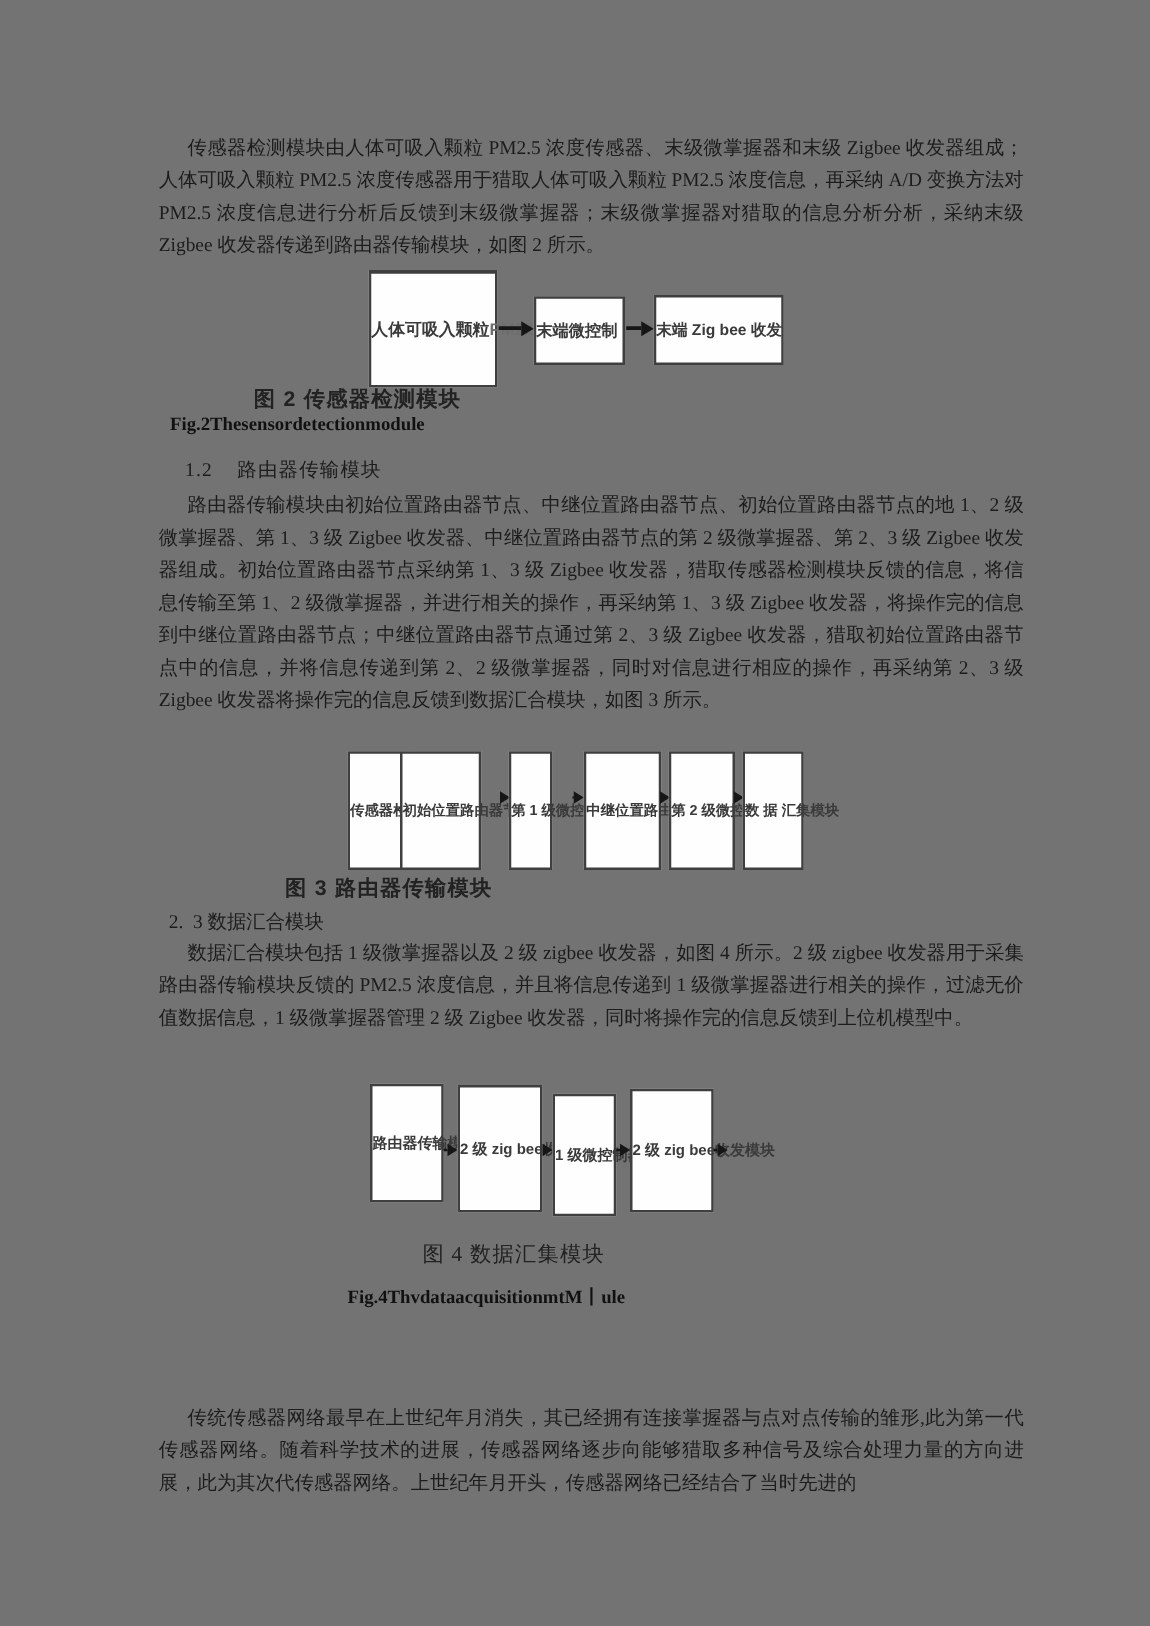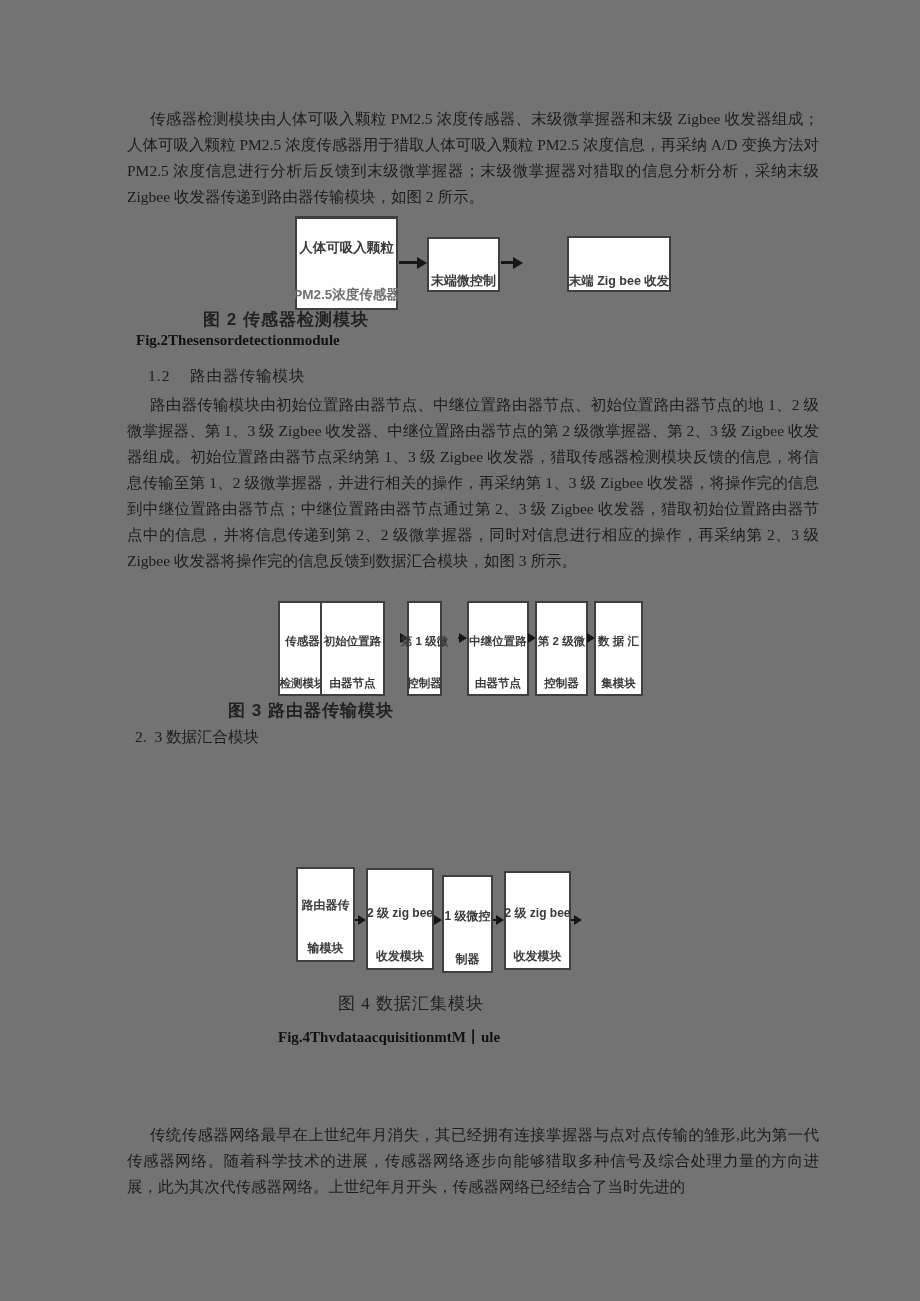--- a/index.html
+++ b/index.html
@@ -72,37 +72,36 @@
     color:#1c1c1c;
     white-space:pre;
   }
 
   .fbox{
     position:absolute;
     box-sizing:border-box;
     border:2px solid #3f3f3f;
     background:#fefefe;
     display:flex;
-    flex-direction:column;
+    flex-direction:row;
     align-items:center;
-    justify-content:flex-end;
+    justify-content:space-between;
     text-align:center;
     font-family:"Liberation Sans","DejaVu Sans",sans-serif;
     font-weight:700;
     color:#3a3a3a;
     white-space:pre;
-    gap:20px;
   }
   .fbox .bl{display:block;}
   .fbox .dim{color:#6e6e6e;}
 
   
   .f2b1{left:295px;top:216px;width:103px;height:94px;font-size:13.5px;line-height:27px;border-top-width:3px;}
   .f2b2{left:427px;top:237px;width:73px;height:55px;font-size:13px;}
-  .f2b3{left:523px;top:236px;width:104px;height:56px;font-size:12.5px;margin-left:44px;}
+  .f2b3{left:523px;top:236px;width:104px;height:56px;font-size:12.5px;}
 
   
   .f3box{top:601px;height:95px;font-size:11.5px;line-height:22px;}
   .f3b1{left:278px;width:49px;}
   .f3b2{left:320px;width:65px;}
   .f3b3{left:407px;width:35px;}
   .f3b4{left:467px;width:62px;}
   .f3b5{left:535px;width:53px;}
   .f3b6{left:594px;width:49px;}
 
@@ -221,20 +220,21 @@
     </div>
   <div class="fbox f3box f3b6">
     <span class="bl">数 据 汇</span>
     <span class="bl">集模块</span>
   </div>
 
   <div class="cap-cn cap3cn">图 3 路由器传输模块</div>
 
   <div class="sect s23">2.  3 数据汇合模块</div>
 
+  <p class="body-para para3">数据汇合模块包括 1 级微掌握器以及 2 级 zigbee 收发器，如图 4 所示。2 级 zigbee 收发器用于采集路由器传输模块反馈的 PM2.5 浓度信息，并且将信息传递到 1 级微掌握器进行相关的操作，过滤无价值数据信息，1 级微掌握器管理 2 级 Zigbee 收发器，同时将操作完的信息反馈到上位机模型中。</p>
 
   <div class="fbox f4box f4b1">
     <span class="bl">路由器传</span>
     <span class="bl">输模块</span>
   </div>
   <div class="arrow sm a41">
       <span class="shaft"></span>
       <span class="head"></span>
     </div>
   <div class="fbox f4box f4b2">

